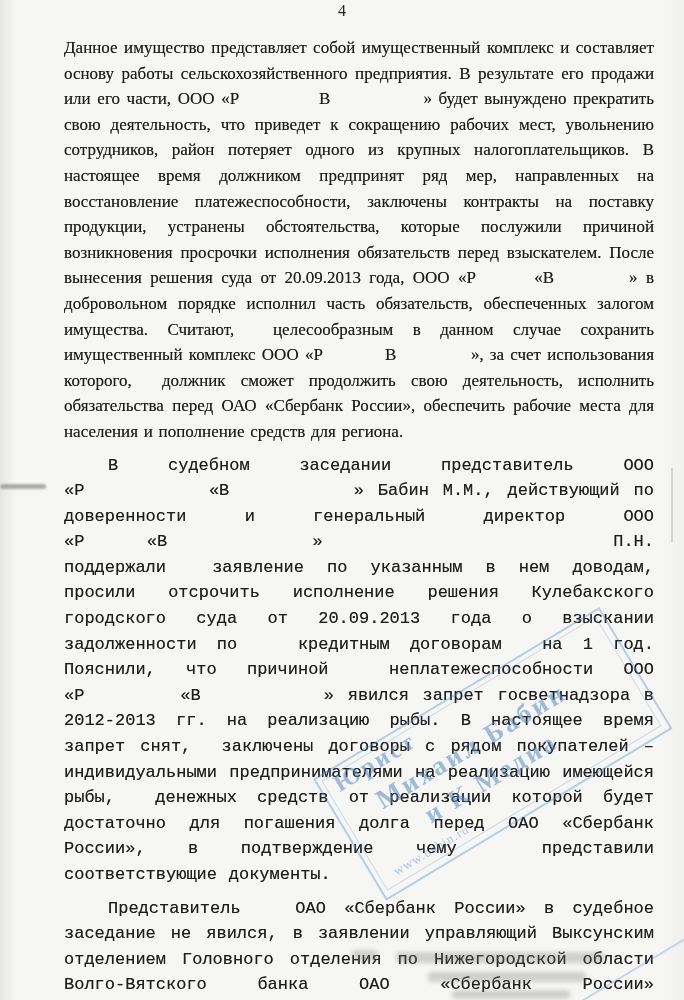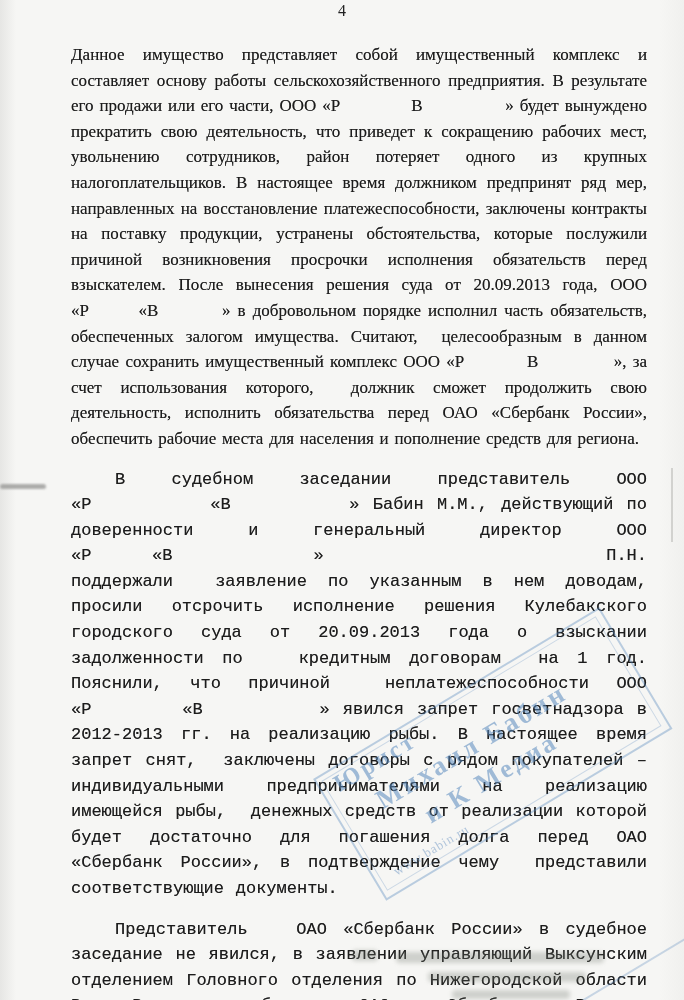--- a/index.html
+++ b/index.html
@@ -33,21 +33,21 @@
     top: 27px;
     left: 56px;
     width: 606px;
     font-size: 17px;
     line-height: 25.6px;
     text-align: justify;
     word-spacing: 1.5px;
     text-shadow: 0 0 0.5px rgba(10,10,10,0.55);
   }
   .body-text p {
-    margin: 15px;
+    margin: 8px;
   }
   .body-text p.indent {
     text-indent: 44px;
     font-family: Liberation Mono, monospace;
   }
   
   .watermark {
     position: absolute;
     left: 396px;
     top: 742px;

